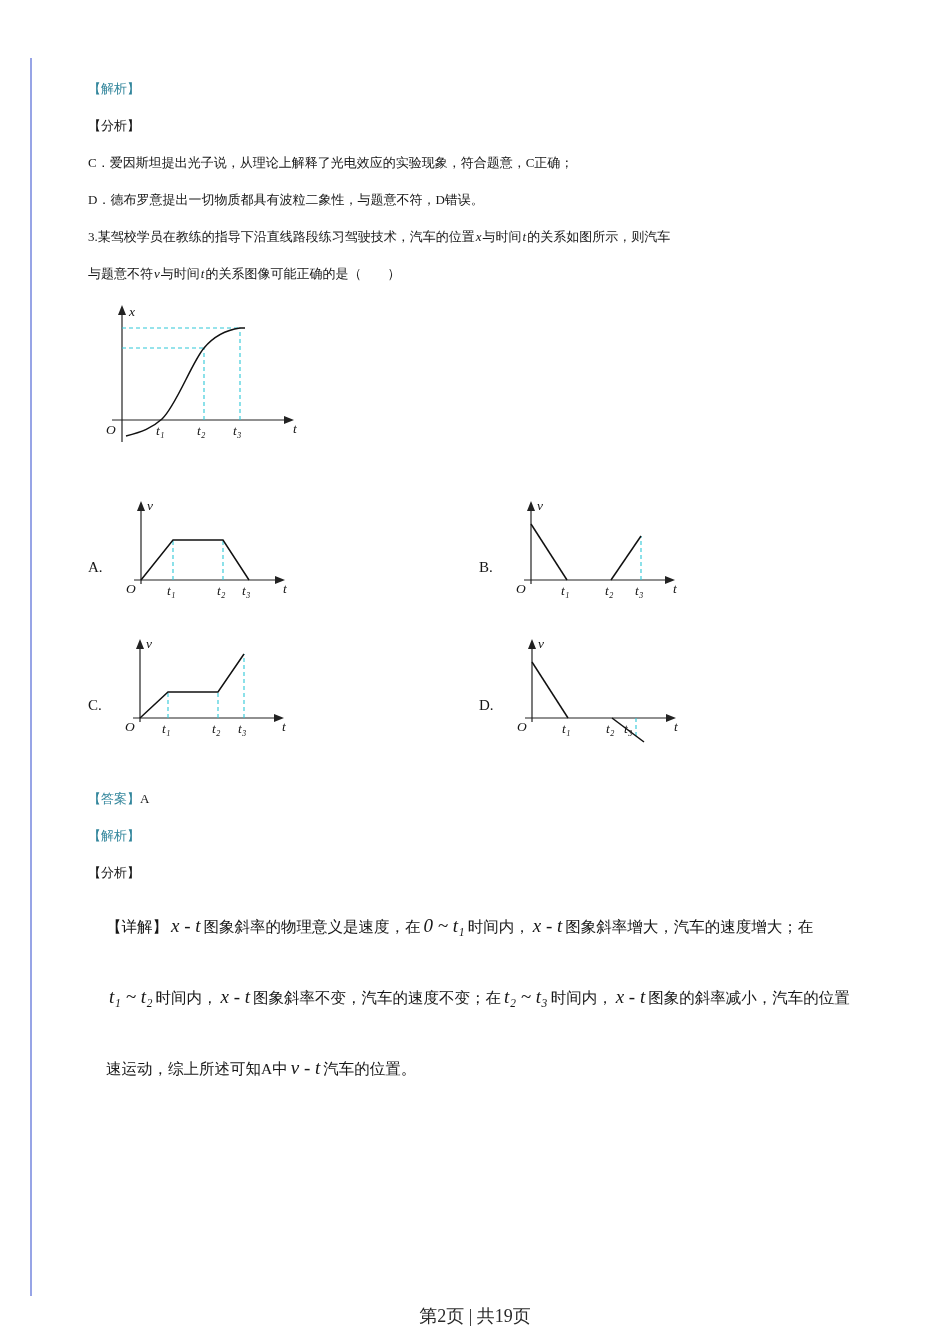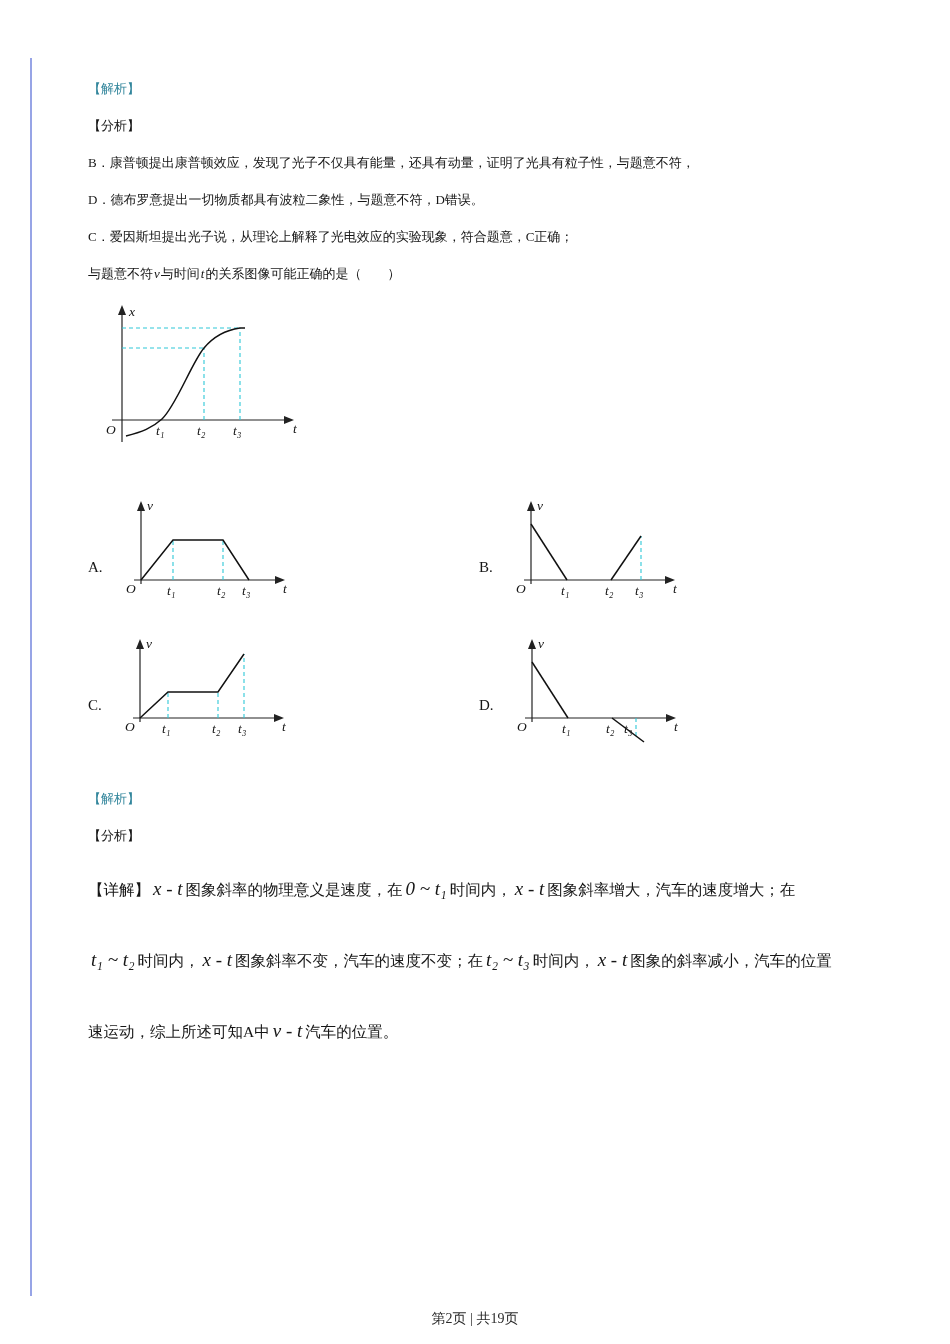--- a/index.html
+++ b/index.html
@@ -18,48 +18,48 @@
     background:#97a4e6;
   }
   .content { position:absolute; left:88px; top:70px; width:782px; }
   .para { font-size:13px; line-height:37px; white-space:nowrap; }
   .blue { color:#31859b; }
   .var { font-style:italic; padding:0 1px; }
   .fig-main { margin:8px 0 42px 2px; }
   .options-grid { display:grid; grid-template-columns:1fr 1fr; row-gap:20px; margin-bottom:28px; }
   .opt { display:flex; align-items:flex-end; gap:8px; }
   .opt-label { font-size:15px; margin-bottom:38px; }
-  .q3detail { font-size:15.5px; line-height:70px; white-space:nowrap; }
+  .q3detail { font-size:15.5px; line-height:70px; white-space:nowrap;margin-left:18px; }
   .m { font-style:italic; font-size:19px; padding:0 3px; font-family:"Liberation Serif","DejaVu Serif",serif; }
   .footer {
     position:absolute; left:0; bottom:16px; width:100%;
-    text-align:center; font-size:14px; color:#2a2a2a;
+    text-align:center; font-size:18px; color:#2a2a2a;
     font-family:"Liberation Serif","DejaVu Serif",serif;
   }
   
   svg text { font:italic 13.5px "Liberation Serif","DejaVu Serif",serif; fill:#161616; }
   .ax { stroke:#222; stroke-width:1.2; }
   .arw { fill:#222; }
   .dash { stroke:#2ec8d8; stroke-width:1.1; stroke-dasharray:4 3; fill:none; }
   .cv { stroke:#111; stroke-width:1.5; fill:none; }
 </style>
 </head>
 <body>
 
 <div class="page">
   <div class="margin-line"></div>
 
   <div class="content">
 
     <p class="para"><span class="blue">【解析】</span></p>
     <p class="para">【分析】</p>
-    <p class="para">B．康普顿提出康普顿效应，发现了光子不仅具有能量，还具有动量，证明了光具有粒子性，与题意不符，</p>
+    <p class="para">C．爱因斯坦提出光子说，从理论上解释了光电效应的实验现象，符合题意，C正确；</p>
     <p class="para">D．德布罗意提出一切物质都具有波粒二象性，与题意不符，D错误。</p>
-    <p class="para">C．爱因斯坦提出光子说，从理论上解释了光电效应的实验现象，符合题意，C正确；</p>
 
+    <p class="para"><span>3.某驾校学员在教练的指导下沿直线路段练习驾驶技术，汽车的位置</span><span class="var">x</span><span>与时间</span><span class="var">t</span><span>的关系如图所示，则汽车</span></p>
     <p class="para"><span>与题意不符</span><span class="var">v</span><span>与时间</span><span class="var">t</span><span>的关系图像可能正确的是（　　）</span></p>
 
     <figure class="fig-main">
       <svg width="215" height="150" viewBox="0 0 215 150">
 
         <line class="ax" x1="32" y1="142" x2="32" y2="12"></line>
         <polygon class="arw" points="32,5 28,15 36,15"></polygon>
         <line class="ax" x1="22" y1="120" x2="198" y2="120"></line>
         <polygon class="arw" points="204,120 194,116 194,124"></polygon>
 
@@ -152,20 +152,21 @@
           <text x="36" y="14">v</text>
           <text x="172" y="97">t</text>
           <text x="15" y="97">O</text>
           <text x="60" y="99">t₁</text>
           <text x="104" y="99">t₂</text>
           <text x="122" y="99">t₃</text>
         </svg>
       </div>
     </div>
 
+    <p class="para"><span class="blue">【答案】</span><span>A</span></p>
     <p class="para"><span class="blue">【解析】</span></p>
     <p class="para">【分析】</p>
 
     <div class="q3detail"><span>【详解】</span><span class="m">x - t</span><span>图象斜率的物理意义是速度，在</span><span class="m">0 ~ t₁</span><span>时间内，</span><span class="m">x - t</span><span>图象斜率增大，汽车的速度增大；在</span></div>
 
     <div class="q3detail"><span class="m">t₁ ~ t₂</span><span>时间内，</span><span class="m">x - t</span><span>图象斜率不变，汽车的速度不变；在</span><span class="m">t₂ ~ t₃</span><span>时间内，</span><span class="m">x - t</span><span>图象的斜率减小，汽车的位置</span></div>
 
     <div class="q3detail"><span>速运动，综上所述可知A中</span><span class="m">v - t</span><span>汽车的位置。</span></div>
 
   </div>

